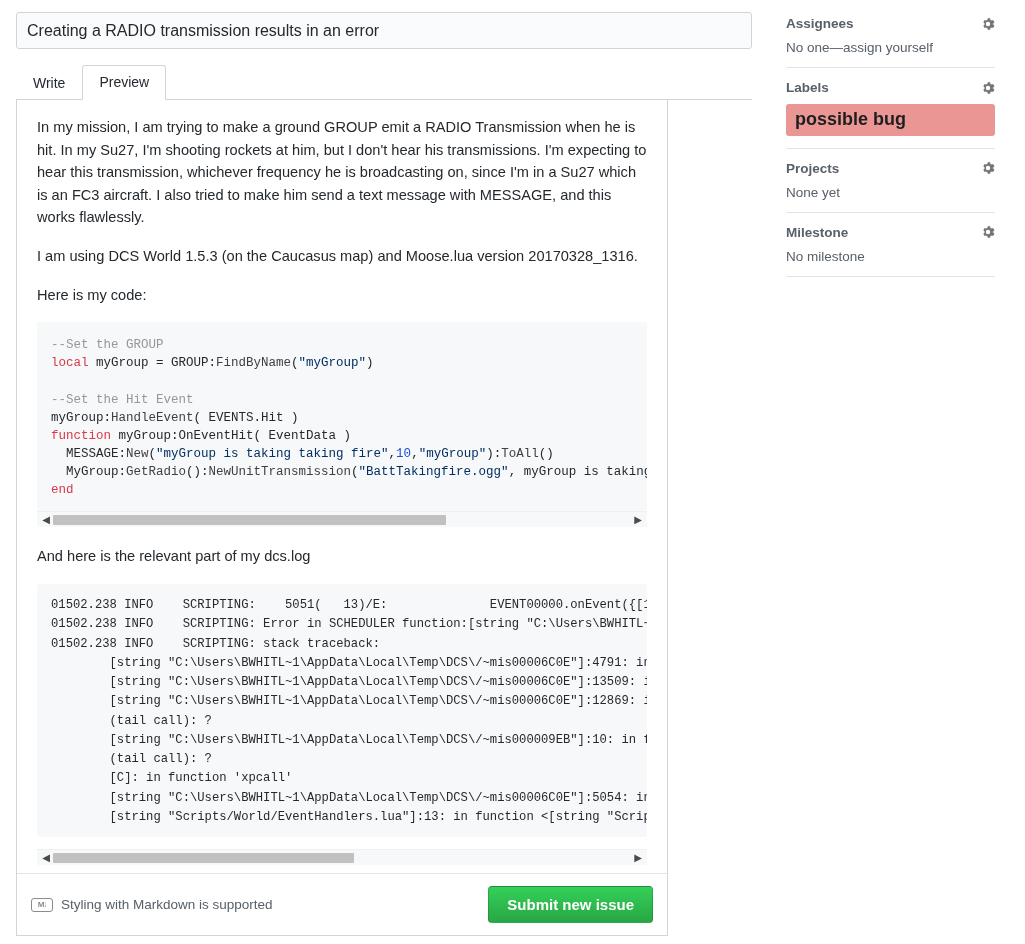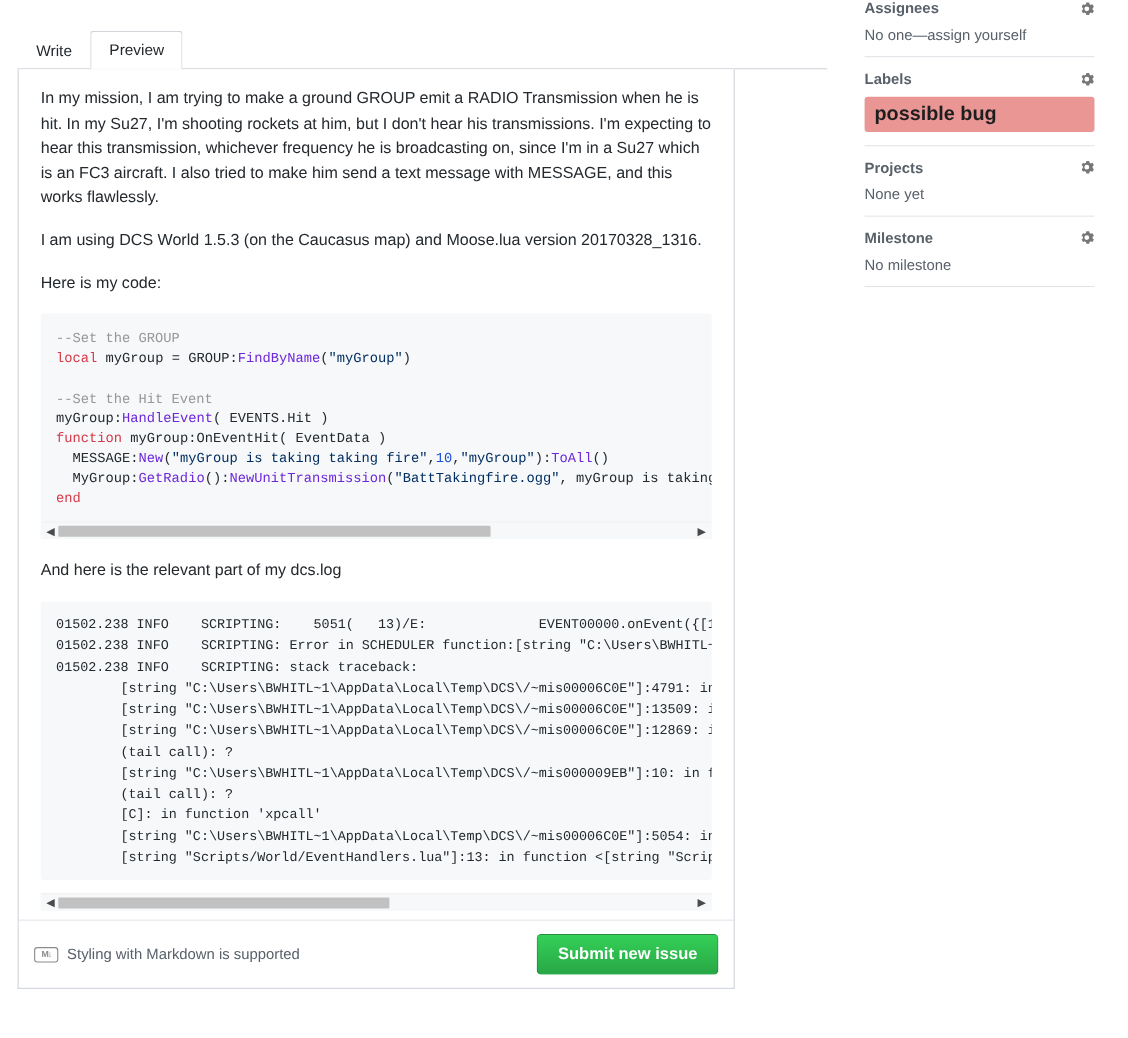--- a/index.html
+++ b/index.html
@@ -124,21 +124,21 @@
     position: absolute;
     top: 1px; left: 0;
     height: 10px;
     background: #c1c1c1;
     border-radius: 1px;
   }
 
   
   .c-com { color: #969896; }
   .c-kw  { color: #d73a49; }
-  .c-fn  { color: #6d28d9; }
+  .c-fn  { color: #404040; }
   .c-str { color: #032f62; }
   .c-num { color: #1d4ed8; }
 
   .log-block {
     background: #f6f8fa;
     border-radius: 3px;
     padding: 12px 12px 10px 14px;
     font-family: "Liberation Mono", "DejaVu Sans Mono", monospace;
     font-size: 12.2px;
     line-height: 1.58;
@@ -185,21 +185,21 @@
     font-weight: bold;
     padding: 10px 18px;
     cursor: pointer;
     line-height: 1;
   }
 
   
   .sidebar {
     width: 241px;
     flex: 0 0 241px;
-    padding: 0 16px 0 16px;
+    padding: 16px 16px 0 16px;
     margin-left: 2px;
   }
   .side-section {
     border-bottom: 1px solid #e1e4e8;
     padding: 0 0 12px 0;
     margin-bottom: 12px;
   }
   .side-section:last-child { border-bottom: 1px solid #e1e4e8; }
   .side-head {
     display: flex;
@@ -234,20 +234,23 @@
     line-height: 1.2;
   }
 </style>
 </head>
 <body>
 
 <div class="page">
 
   <div class="main">
 
+    <div class="title-input">
+      <span>Creating a RADIO transmission results in an error</span>
+    </div>
 
     <div class="tabs">
       <div class="tab">
         <span>Write</span>
       </div>
       <div class="tab active">
         <span>Preview</span>
       </div>
     </div>
 

